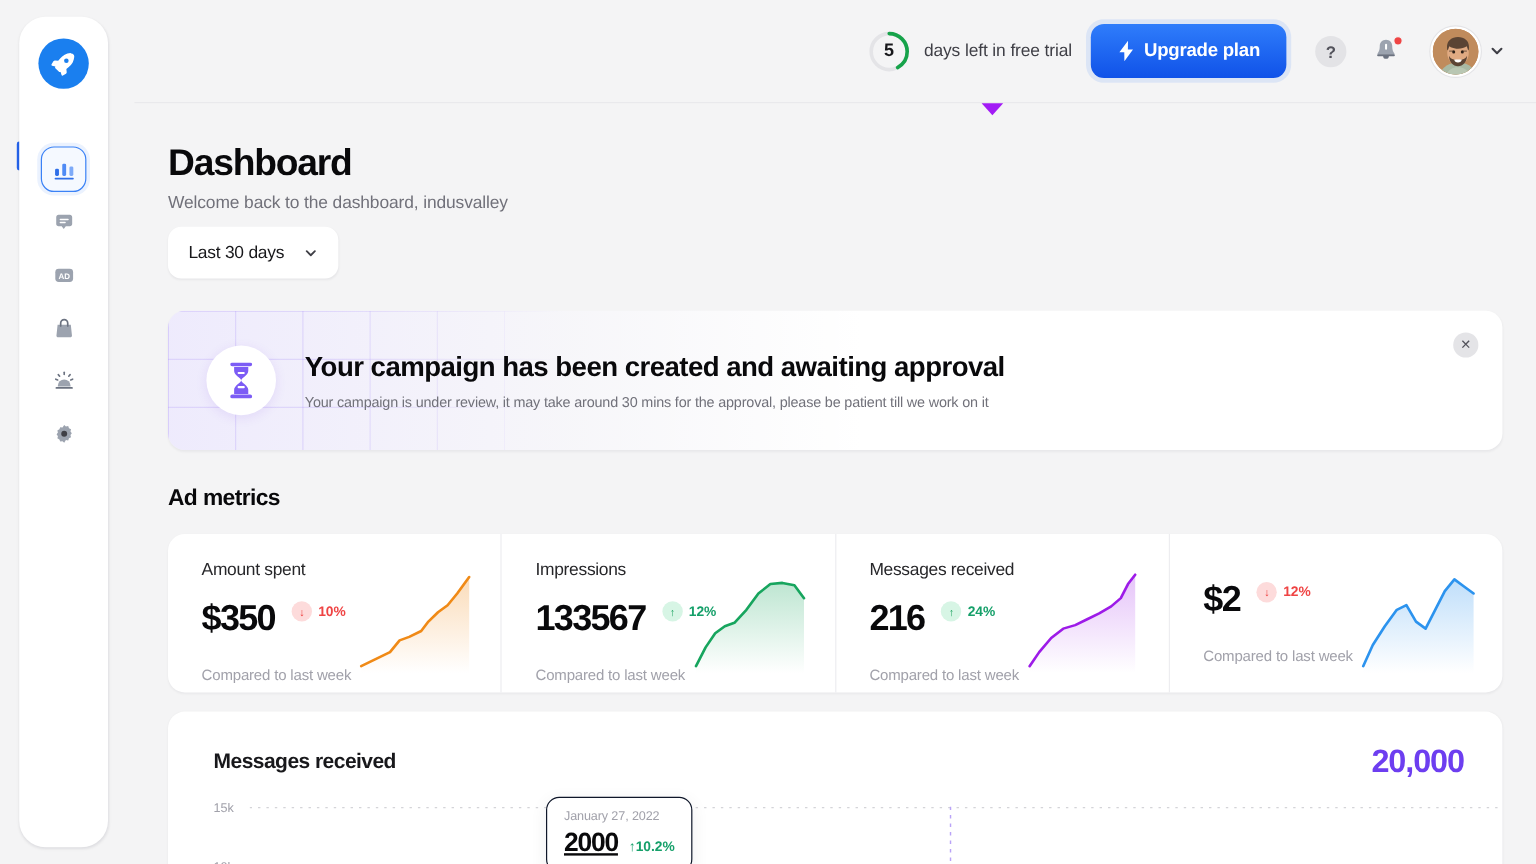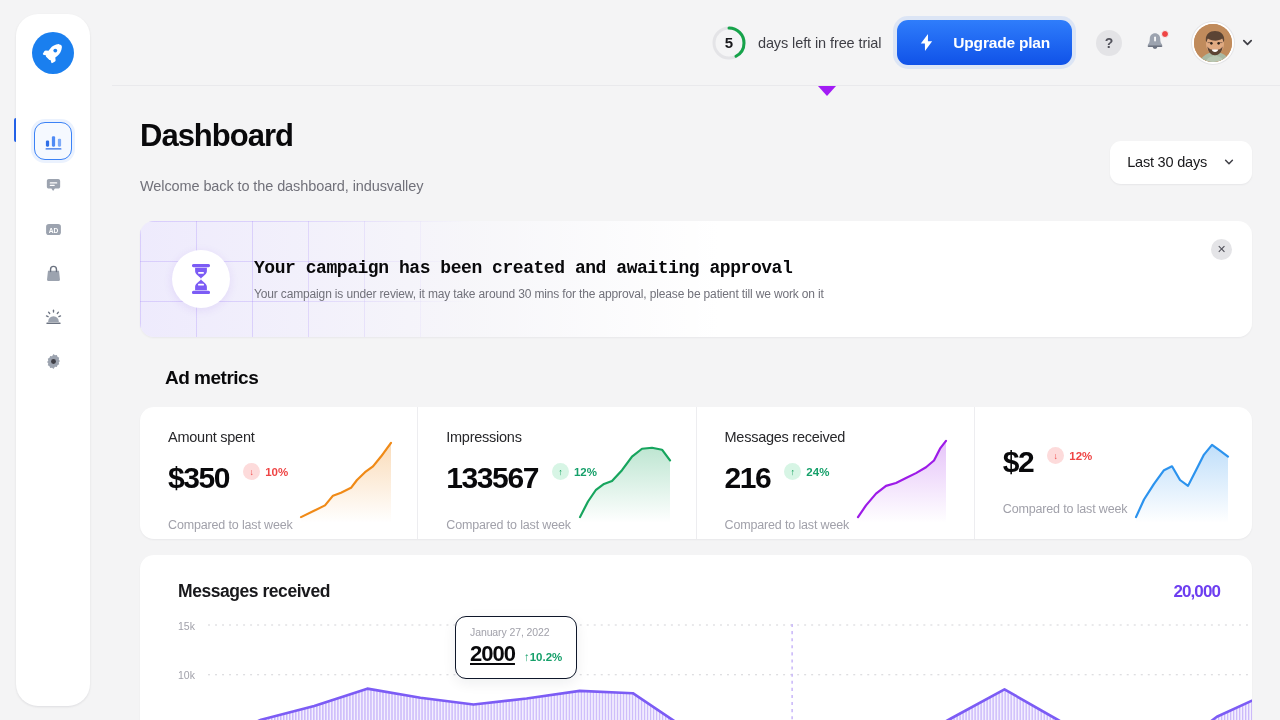--- a/index.html
+++ b/index.html
@@ -51,21 +51,21 @@
     border-bottom:1px solid #e9e9ec;
   }
   #trial { display:flex; align-items:center; gap:11px; margin-right:16px; }
   .ring-wrap { position:relative; width:36px; height:36px; }
   .ring-num {
     position:absolute; inset:0; display:flex; align-items:center; justify-content:center;
     font-size:15px; font-weight:700; color:#18181b;
   }
   #trial-text { font-size:14.5px; color:#3f3f46; letter-spacing:-.1px; }
   #upgrade-btn {
-    display:flex; align-items:center; gap:19px;
+    display:flex; align-items:center; gap:7px;
     height:45px; padding:0 22px;
     border:none; border-radius:11px;
     background:linear-gradient(180deg,#2f7dfb 0%,#1052e8 100%);
     box-shadow:0 0 0 4px rgba(59,130,246,.13);
     color:#fff; font-size:15.5px; font-weight:600;
     font-family:"Liberation Sans", sans-serif;
     letter-spacing:-.2px; cursor:pointer;
   }
   #help-btn {
     width:26px; height:26px; border-radius:50%;
@@ -82,23 +82,23 @@
   #profile { display:flex; align-items:center; gap:7px; margin-left:24px; cursor:pointer; }
   #avatar {
     width:42px; height:42px; border-radius:50%;
     border:2px solid #ffffff; box-shadow:0 0 0 1px #e4e4e7;
     overflow:hidden; position:relative; background:#c98a56;
   }
 
   
   #main { position:absolute; left:112px; top:86px; right:0; bottom:0; padding:0 28px; }
 
-  #page-head { display:flex; align-items:center; justify-content:space-between; padding-top:32px; }
+  #page-head { display:flex; align-items:flex-start; justify-content:space-between; padding-top:32px;flex-direction:column; }
   #page-title { font-size:31px; font-weight:700; letter-spacing:-1px; color:#09090b; }
-  #page-sub { font-size:14.5px; color:#71717a; margin-top:24px; letter-spacing:-.1px; }
+  #page-sub { font-size:14.5px; color:#71717a; margin-top:7px; letter-spacing:-.1px; }
   #range-select {
     display:flex; align-items:center; gap:16px;
     height:43px; padding:0 17px; margin-top:12px;
     background:#fff; border-radius:11px;
     box-shadow:0 1px 2px rgba(16,24,40,.06);
     font-size:14.5px; color:#18181b; cursor:pointer; letter-spacing:-.2px;
   }
 
   
   #banner {
@@ -118,32 +118,32 @@
     -webkit-mask-image:linear-gradient(90deg,#000 0%,#000 40%,transparent 100%);
     mask-image:linear-gradient(90deg,#000 0%,#000 40%,transparent 100%);
   }
   #banner-icon {
     position:relative; margin-left:32px;
     width:58px; height:58px; border-radius:50%;
     background:#fff; box-shadow:0 2px 10px rgba(109,40,217,.10);
     display:flex; align-items:center; justify-content:center; flex:none;
   }
   #banner-text { position:relative; margin-left:24px; }
-  #banner-title { font-size:18px; font-weight:700; color:#09090b; letter-spacing:-.45px;font-family:Liberation Mono, monospace; }
+  #banner-title { font-size:23px; font-weight:700; color:#09090b; letter-spacing:-.45px; }
   #banner-desc { font-size:12px; color:#71717a; margin-top:9px; letter-spacing:-.15px; }
   #banner-close {
     position:absolute; right:20px; top:18px;
     width:21px; height:21px; border-radius:50%;
     background:#e4e4e7; color:#52525b;
     display:flex; align-items:center; justify-content:center;
     font-size:11px; cursor:pointer;
   }
 
   
-  #metrics-title { font-size:19px; font-weight:700; margin-top:30px; letter-spacing:-.5px; color:#09090b;margin-left:25px; }
+  #metrics-title { font-size:19px; font-weight:700; margin-top:30px; letter-spacing:-.5px; color:#09090b; }
   #metrics-card {
     margin-top:18px; height:132px; background:#fff;
     border-radius:14px; box-shadow:0 1px 2px rgba(16,24,40,.05);
     display:flex;
   }
   .metric {
     flex:1; position:relative; padding:22px 0 0 28px;
     display:flex; flex-direction:column; justify-content:flex-start;
   }
   .metric + .metric { border-left:1px solid #ededf0; }
@@ -171,21 +171,21 @@
 
   
   #chart-card {
     position:relative; margin-top:16px; height:220px;
     background:#fff; border-radius:14px;
     box-shadow:0 1px 2px rgba(16,24,40,.05);
     padding:26px 32px 0 38px; overflow:hidden;
   }
   #chart-head { display:flex; align-items:center; justify-content:space-between; }
   #chart-title { font-size:17.5px; font-weight:600; letter-spacing:-.45px; color:#18181b; }
-  #chart-total { font-size:17px; font-weight:700; color:#6d3ef0; letter-spacing:-.9px; }
+  #chart-total { font-size:27px; font-weight:700; color:#6d3ef0; letter-spacing:-.9px; }
   #chart-body { position:relative; margin-top:22px; height:140px; }
   .ytick { position:absolute; left:0; font-size:10.5px; color:#a1a1aa; }
   #tooltip {
     position:absolute; left:277px; top:-8px;
     background:#fff; border:1px solid #0f172a; border-radius:11px;
     padding:9px 14px 11px 14px;
     box-shadow:0 4px 14px rgba(16,24,40,.07);
     z-index:5;
   }
   #tooltip-date { font-size:10.5px; color:#a1a1aa; letter-spacing:-.1px; }

